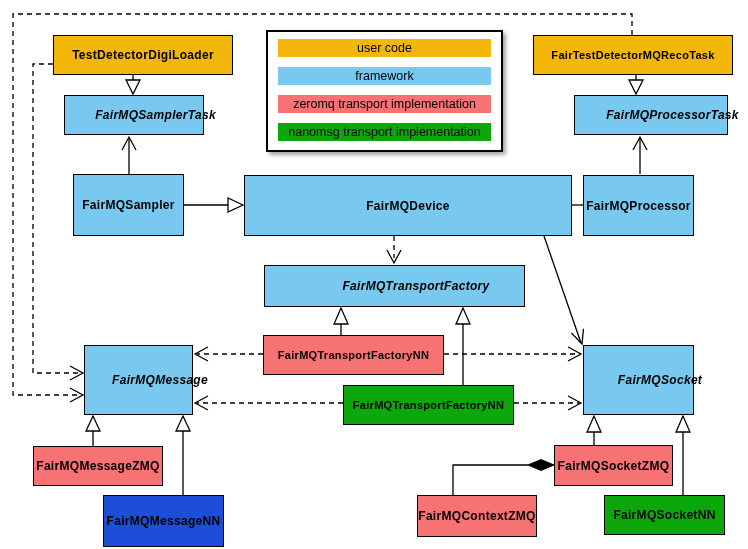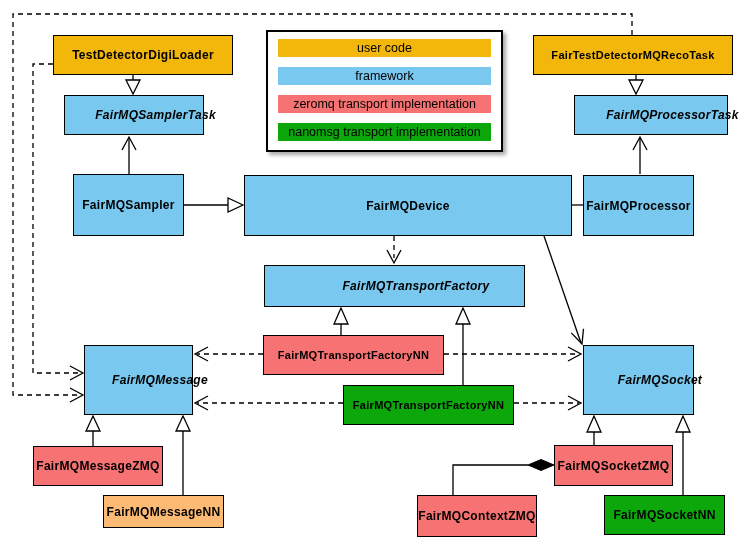--- a/index.html
+++ b/index.html
@@ -149,21 +149,21 @@
   <div class="node long" style="left: 263px; top: 335px; width: 181px; height: 40px; background: rgb(247, 114, 114);">FairMQTransportFactoryNN</div>
 
   <div class="node long" style="left: 343px; top: 385px; width: 171px; height: 40px; background: rgb(11, 167, 11);">FairMQTransportFactoryNN</div>
 
   <div class="node abstract" style="left: 84px; top: 345px; width: 109px; height: 70px; background: rgb(121, 200, 240);">FairMQMessage</div>
 
   <div class="node abstract" style="left: 583px; top: 345px; width: 111px; height: 70px; background: rgb(121, 200, 240);">FairMQSocket</div>
 
   <div class="node" style="left: 33px; top: 446px; width: 130px; height: 40px; background: rgb(247, 114, 114);">FairMQMessageZMQ</div>
 
-  <div class="node" style="left: 103px; top: 495px; width: 121px; height: 33px; background: #fdba74;">FairMQMessageNN</div>
+  <div class="node" style="left: 103px; top: 495px; width: 121px; height: 52px; background: #1d4ed8;">FairMQMessageNN</div>
 
   <div class="node" style="left: 393px; top: 495px; width: 120px; height: 42px; background: rgb(247, 114, 114); margin-left: 24px;">FairMQContextZMQ</div>
 
   <div class="node" style="left: 554px; top: 445px; width: 119px; height: 41px; background: rgb(247, 114, 114);">FairMQSocketZMQ</div>
 
   <div class="node" style="left: 604px; top: 495px; width: 121px; height: 40px; background: rgb(11, 167, 11);">FairMQSocketNN</div>
 
 </div>
 
 </body></html>

